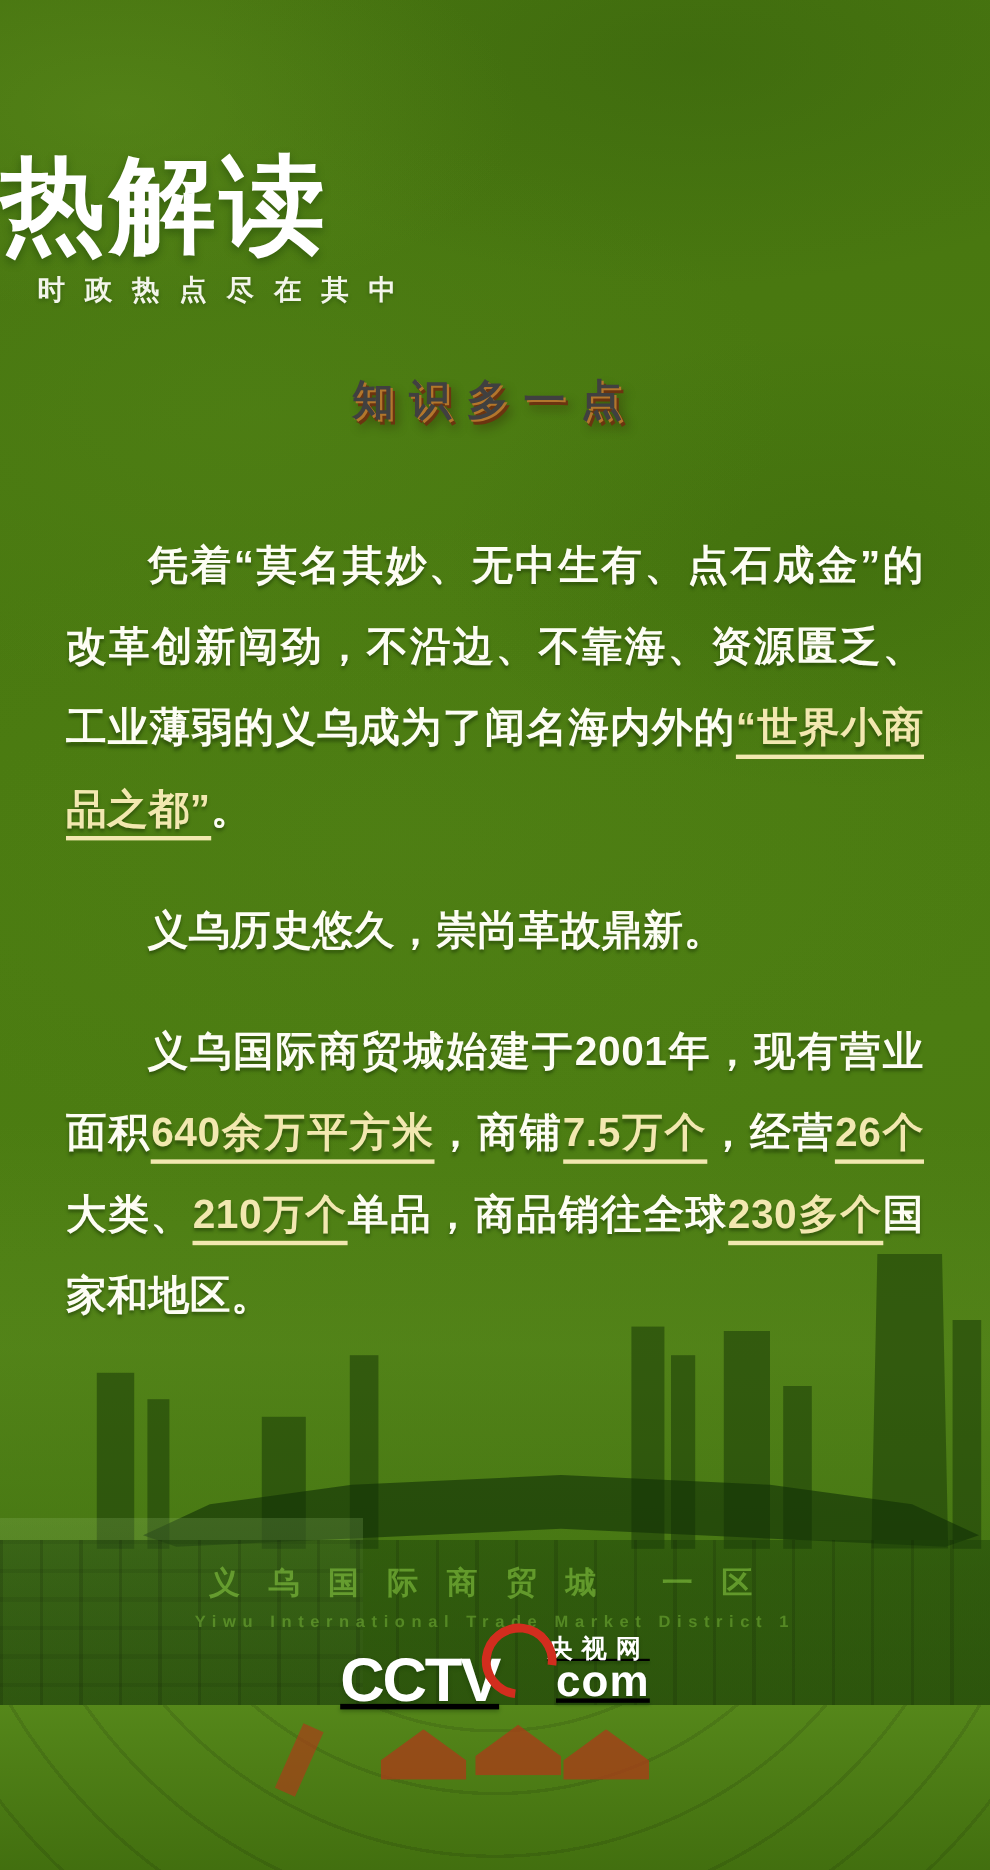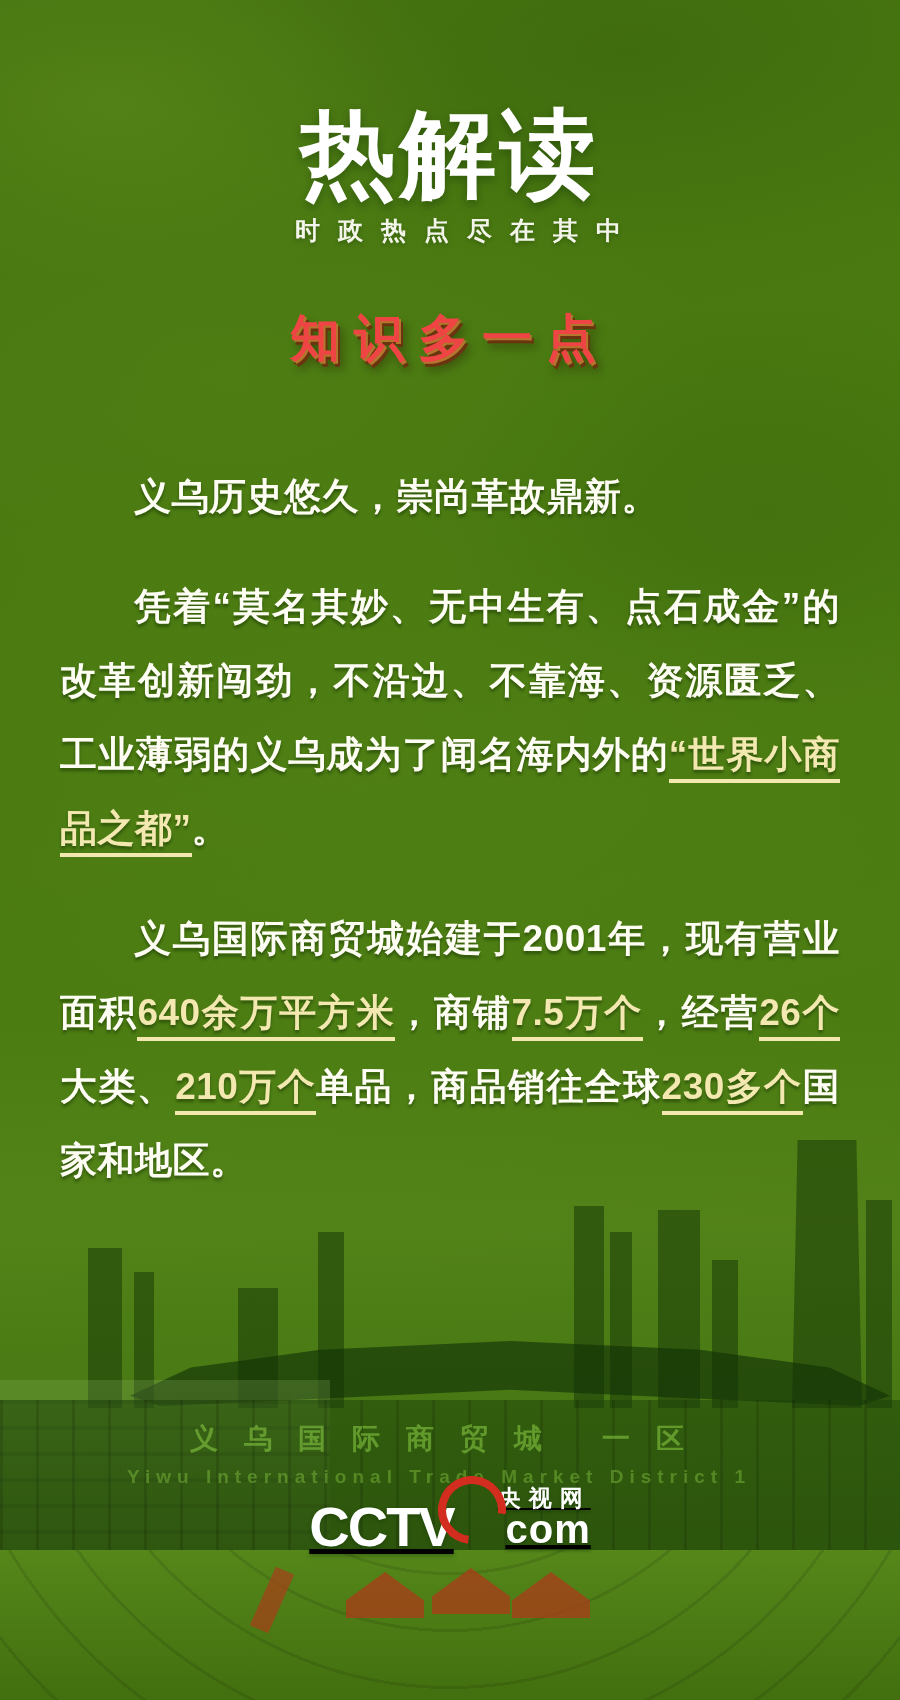--- a/index.html
+++ b/index.html
@@ -33,47 +33,47 @@
     background:
       repeating-linear-gradient(90deg, rgba(0,0,0,.12) 0 3px, transparent 3px 36px),
       linear-gradient(180deg, rgba(28,66,8,.5), rgba(24,58,8,.55));
   }
   .facade-left{position:absolute;left:0;top:360px;width:330px;height:180px;
     background:
       repeating-linear-gradient(0deg, rgba(0,0,0,.10) 0 4px, transparent 4px 26px),
       linear-gradient(180deg, rgba(150,190,110,.22), rgba(90,130,50,.18));}
   .sign-cn{position:absolute;left:90px;top:400px;width:720px;color:rgba(140,205,70,.55);
     font-size:28px;font-weight:bold;letter-spacing:26px;white-space:nowrap;text-align:center;}
-  .sign-en{position:absolute;left:79px;top:446px;width:720px;color:rgba(130,195,65,.45);
-    font-size:19px;letter-spacing:6px;white-space:nowrap;text-align:center;font-weight:bold;}
+  .sign-en{position:absolute;left:90px;top:446px;width:720px;color:rgba(130,195,65,.45);
+    font-size:15px;letter-spacing:6px;white-space:nowrap;text-align:center;font-weight:bold;}
   .plaza{
     position:absolute;left:0;top:530px;width:900px;height:150px;
     background:
       repeating-radial-gradient(circle at 450px -260px, transparent 0 54px, rgba(0,0,0,.10) 54px 57px),
       linear-gradient(180deg,#55871a, #426f0f);
   }
   .tent{position:absolute;width:78px;height:46px;background:rgba(168,62,24,.78);
     clip-path:polygon(50% 0,100% 62%,100% 100%,0 100%,0 62%);}
   .ramp{position:absolute;width:20px;height:64px;background:rgba(168,62,24,.7);transform:rotate(24deg);}
   
-  .header{position:relative;text-align:center;padding-top:104px;}
+  .header{position:relative;text-align:left;padding-top:104px;margin-top:33px;}
   .logo{
     display:inline-block;color:#ffffff;font-size:96px;line-height:100px;font-weight:900;
     letter-spacing:4px;text-shadow:0 4px 8px rgba(10,40,0,.35);
   }
   .subtitle{
     margin-top:10px;color:#f3f5ea;font-size:25px;font-weight:600;
     letter-spacing:18px;padding-left:34px;text-shadow:0 2px 4px rgba(10,40,0,.3);
   }
   .gold-title{
     position:relative;text-align:center;margin-top:58px;
   }
   .gold-title span{
-    display:inline-block;font-size:50px;font-weight:900;letter-spacing:14px;
-    color:#ef4444;
+    display:inline-block;font-size:38px;font-weight:900;letter-spacing:14px;
+    color:#404040;
     text-shadow:2px 2px 0 #b2762c, 4px 5px 0 #6b3410, 6px 8px 10px rgba(30,10,0,.45);
   }
   
   .article{position:relative;margin-top:88px;padding:0 60px;}
   .para{
     margin:0 0 36px 0;color:#fdfdf4;font-size:37px;line-height:74px;font-weight:900;
     text-indent:74px;text-align:justify;letter-spacing:.5px;
     text-shadow:0 3px 3px rgba(15,40,0,.45);
   }
   .hl{
@@ -133,22 +133,22 @@
 <div class="header">
   <div class="logo">热解读</div>
   <div class="subtitle">时政热点尽在其中</div>
 </div>
 
 <div class="gold-title">
   <span>知识多一点</span>
 </div>
 
 <div class="article">
+    <p class="para"><span>凭着“莫名其妙、无中生有、点石成金”的改革创新闯劲，不沿边、不靠海、资源匮乏、工业薄弱的义乌成为了闻名海内外的</span><span class="hl">“世界小商品之都”</span><span>。</span></p>
     <p class="para"><span>义乌历史悠久，崇尚革故鼎新。</span></p>
-    <p class="para"><span>凭着“莫名其妙、无中生有、点石成金”的改革创新闯劲，不沿边、不靠海、资源匮乏、工业薄弱的义乌成为了闻名海内外的</span><span class="hl">“世界小商品之都”</span><span>。</span></p>
     <p class="para"><span>义乌国际商贸城始建于2001年，现有营业面积</span><span class="hl">640余万平方米</span><span>，商铺</span><span class="hl">7.5万个</span><span>，经营</span><span class="hl">26个</span><span>大类、</span><span class="hl">210万个</span><span>单品，商品销往全球</span><span class="hl">230多个</span><span>国家和地区。</span></p>
   </div>
 
 <div class="cctv-footer">
   <span class="cctv-word">CCTV</span>
   <span class="cctv-arc"></span>
   <span class="cctv-col">
     <span class="cctv-site">央视网</span>
     <span class="cctv-domain">com</span>
   </span>

